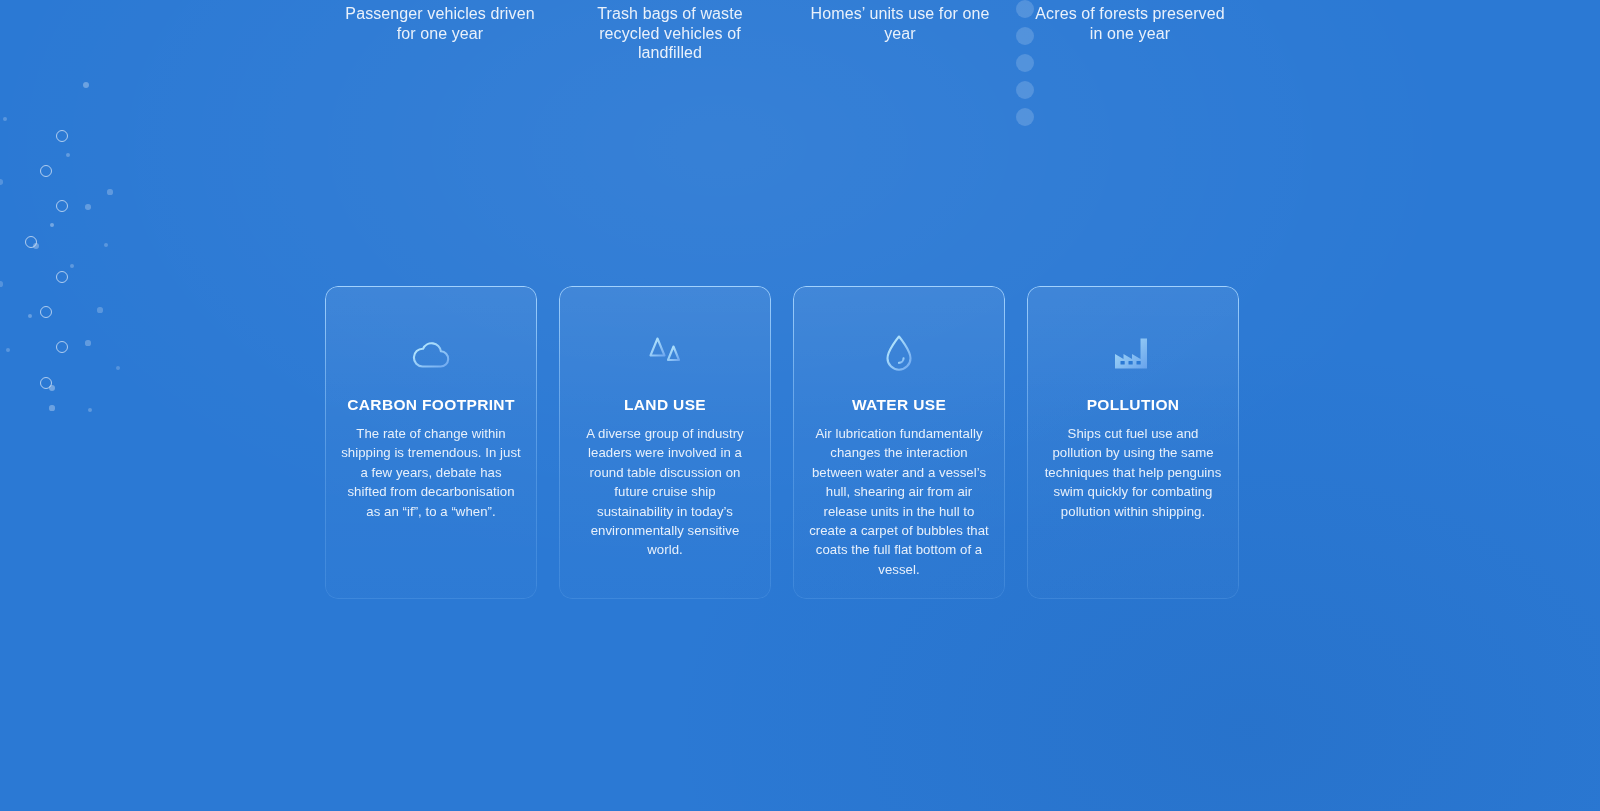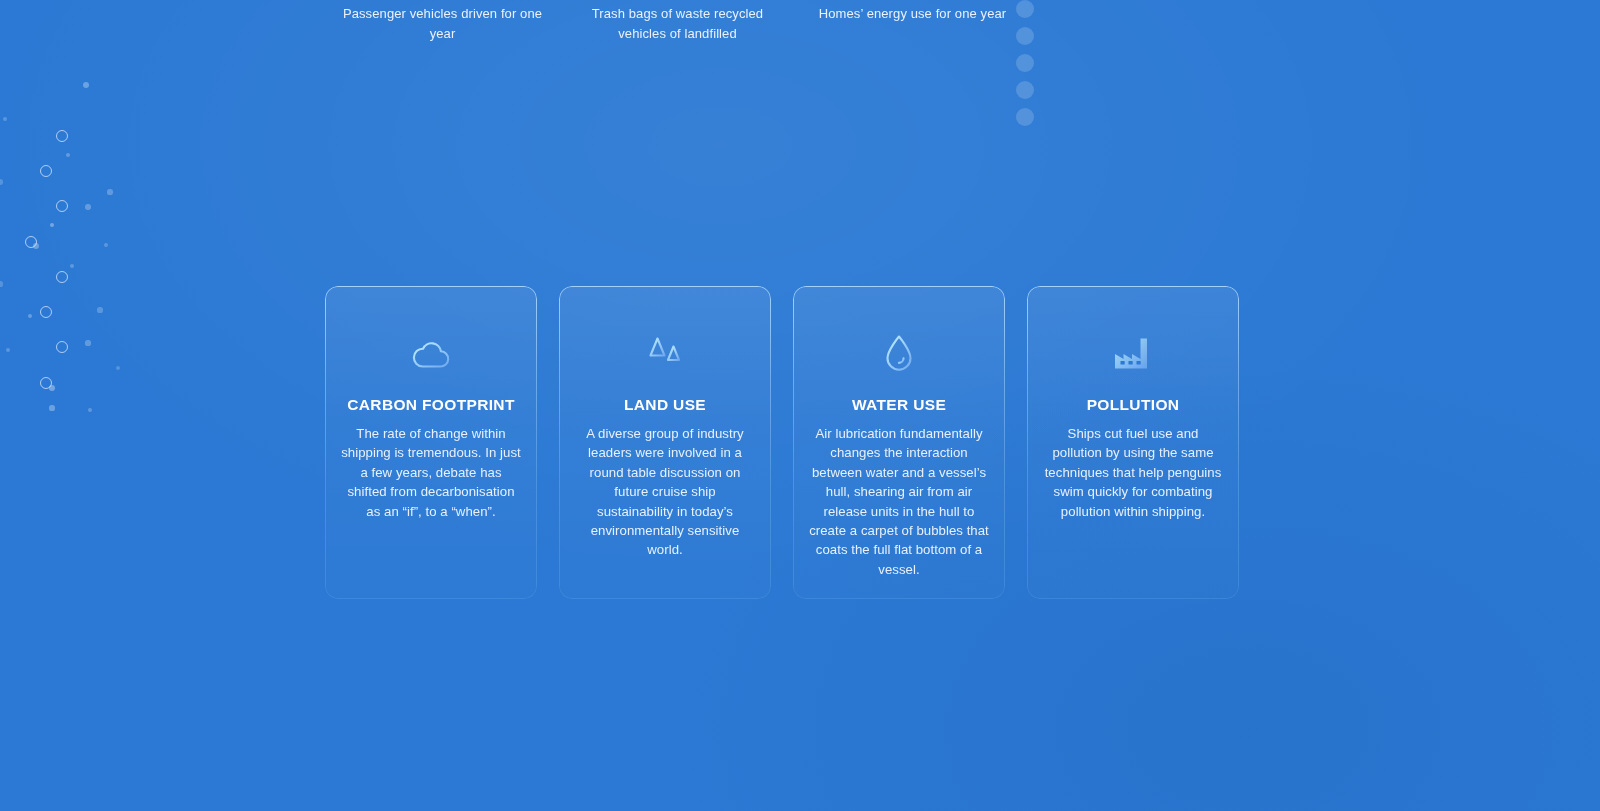--- a/index.html
+++ b/index.html
@@ -69,21 +69,21 @@
     left: 325px;
     top: 0px;
     width: 920px;
     display: flex;
     align-items: flex-start;
   }
   .caption {
     width: 235px;
     text-align: center;
     color: #e9f1fb;
-    font-size: 13px;
+    font-size: 16px;
     line-height: 19.5px;
     letter-spacing: .1px;
     padding: 4px 16px 0;
   }
 
   
   .cards {
     position: absolute;
     left: 325px;
     top: 286px;
@@ -191,21 +191,22 @@
     <div class="cdot"></div>
     <div class="cdot"></div>
     <div class="cdot"></div>
     <div class="cdot"></div>
     <div class="cdot"></div>
   </div>
 
 <div class="captions">
   <div class="caption">Passenger vehicles driven for one year</div>
   <div class="caption">Trash bags of waste recycled vehicles of landfilled</div>
-  <div class="caption">Homes’ energy use for one year</div>
+  <div class="caption">Homes’ units use for one year</div>
+  <div class="caption">Acres of forests preserved in one year</div>
 </div>
 
 <div class="cards">
 
   <div class="card">
     <div class="card-icon">
       <svg width="42" height="38" viewBox="0 0 42 38" fill="none">
         <defs>
           <linearGradient id="g1" x1="0" y1="0" x2="1" y2="1">
             <stop offset="0" stop-color="#bff0ff"></stop>

